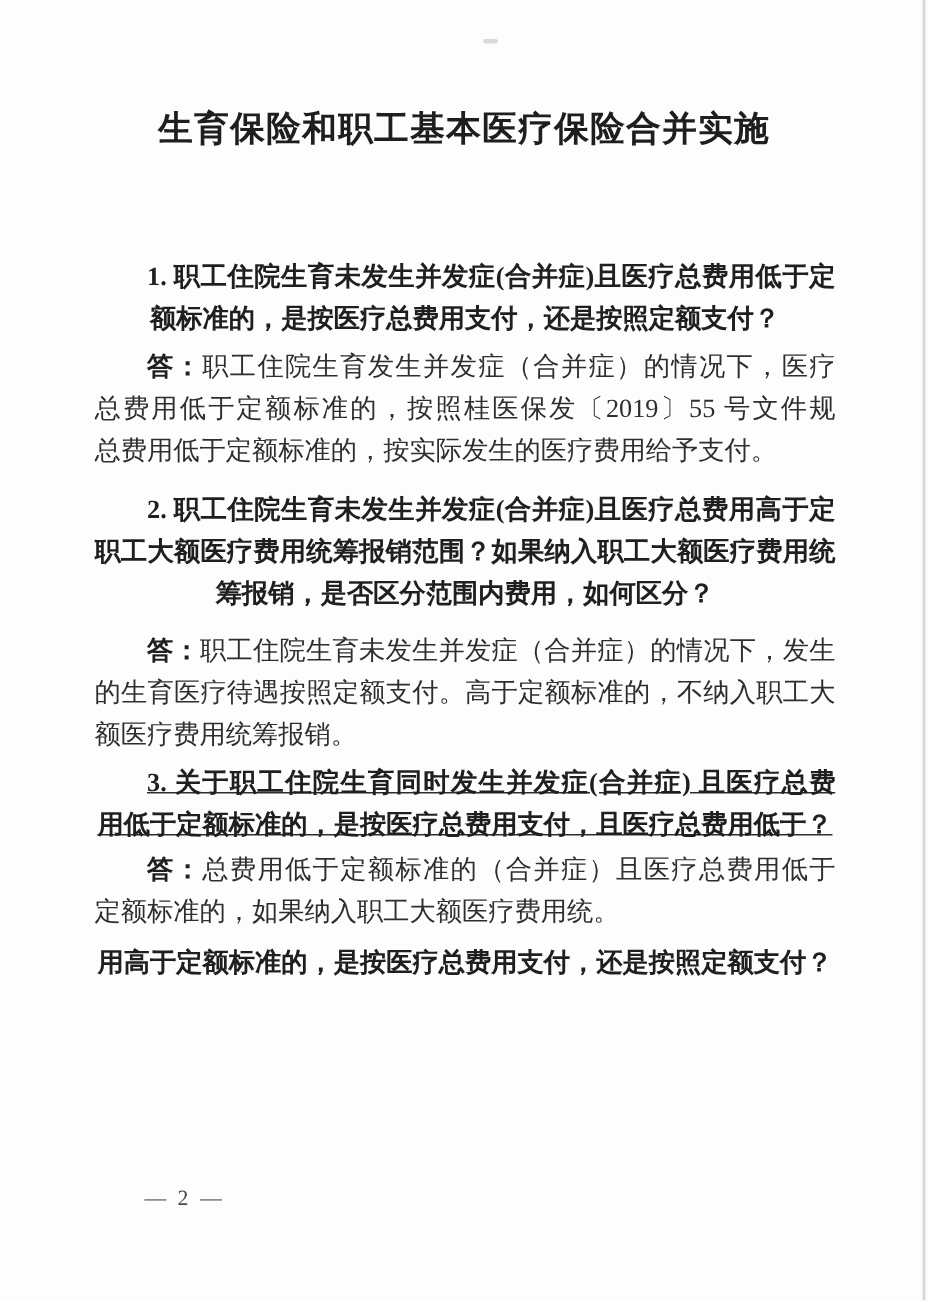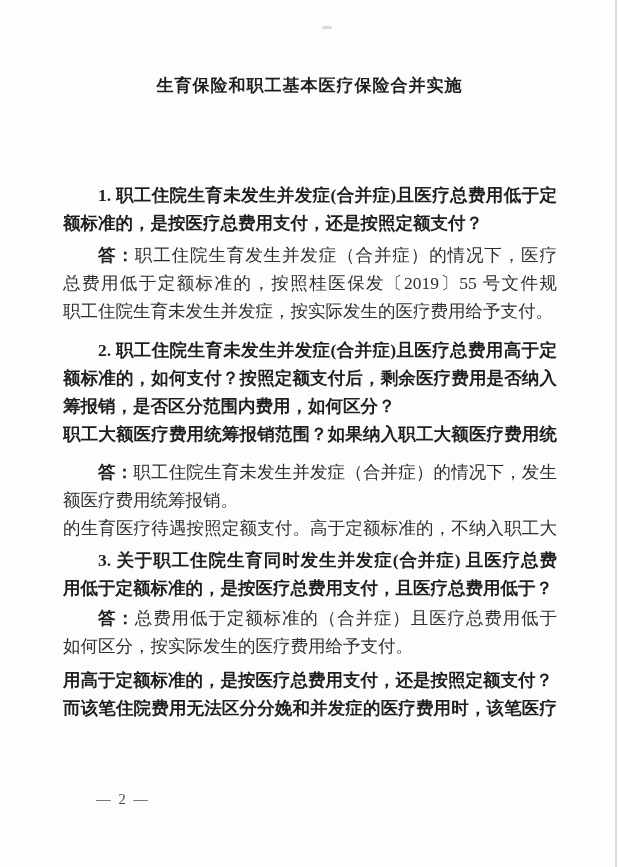--- a/index.html
+++ b/index.html
@@ -16,37 +16,37 @@
     position:absolute;top:0;right:2px;width:2px;height:867px;
     background:#cfcfcf;opacity:.8;
   }
   .scan-speck{
     position:absolute;left:322px;top:26px;width:10px;height:3px;
     background:#d9d9d9;border-radius:2px;
   }
   .title{
     position:absolute;top:69px;left:0;width:619px;
     text-align:center;font-weight:700;color:#1e1e1e;
-    font-size:17px;line-height:33px;letter-spacing:1px;
+    font-size:23px;line-height:33px;letter-spacing:1px;
   }
   .content{
     position:absolute;top:170px;left:63px;width:494px;
-    font-size:17.5px;color:#2e2e2e;margin-top:11px;
+    font-size:17.5px;color:#2e2e2e;
   }
   .para{margin:0;}
   .line{
     height:28px;line-height:28px;overflow:hidden;
     text-align:left;
   }
   .fill{
     text-align:justify;text-align-last:justify;
     text-justify:inter-character;
   }
   .first{text-indent:2em;}
-  .q .line{font-weight:700;color:#1f1f1f;}
+  .q .line{font-weight:700;color:#1f1f1f;text-align:center;}
   .a .line{font-weight:400;}
   .ans-prefix{font-weight:700;color:#1f1f1f;}
   .page-num{
     position:absolute;top:789px;left:63px;width:120px;
     font-size:14.5px;color:#4a4a4a;letter-spacing:2px;
     text-align:center;line-height:20px;
   }
 </style>
 </head>
 <body>
@@ -63,48 +63,46 @@
   <div class="content">
 
     <div class="para q">
       <div class="line fill first">1. 职工住院生育未发生并发症(合并症)且医疗总费用低于定</div>
       <div class="line">额标准的，是按医疗总费用支付，还是按照定额支付？</div>
     </div>
 
     <div class="para a" style="margin-top:4px;">
       <div class="line fill first"><span class="ans-prefix">答：</span><span>职工住院生育发生并发症（合并症）的情况下，医疗</span></div>
       <div class="line fill">总费用低于定额标准的，按照桂医保发〔2019〕55 号文件规定：</div>
-      <div class="line">职工住院生育未发生并发症，按实际发生的医疗费用给予支付。</div>
+      <div class="line">总费用低于定额标准的，按实际发生的医疗费用给予支付。</div>
     </div>
 
     <div class="para q" style="margin-top:11px;">
       <div class="line fill first">2. 职工住院生育未发生并发症(合并症)且医疗总费用高于定</div>
-      <div class="line fill">额标准的，如何支付？按照定额支付后，剩余医疗费用是否纳入</div>
+      <div class="line fill">职工大额医疗费用统筹报销范围？如果纳入职工大额医疗费用统</div>
       <div class="line">筹报销，是否区分范围内费用，如何区分？</div>
-      <div class="line fill">职工大额医疗费用统筹报销范围？如果纳入职工大额医疗费用统</div>
     </div>
 
     <div class="para a" style="margin-top:10px;">
       <div class="line fill first"><span class="ans-prefix">答：</span><span>职工住院生育未发生并发症（合并症）的情况下，发生</span></div>
+      <div class="line fill">的生育医疗待遇按照定额支付。高于定额标准的，不纳入职工大</div>
       <div class="line">额医疗费用统筹报销。</div>
-      <div class="line fill">的生育医疗待遇按照定额支付。高于定额标准的，不纳入职工大</div>
     </div>
 
-    <div class="para q" style="margin-top:4px;">
+    <div class="para q" style="margin-top:4px;text-decoration:underline;">
       <div class="line fill first">3. 关于职工住院生育同时发生并发症(合并症) 且医疗总费</div>
       <div class="line">用低于定额标准的，是按医疗总费用支付，且医疗总费用低于？</div>
     </div>
 
     <div class="para a" style="margin-top:2px;">
       <div class="line fill first"><span class="ans-prefix">答：</span><span>总费用低于定额标准的（合并症）且医疗总费用低于</span></div>
-      <div class="line">如何区分，按实际发生的医疗费用给予支付。</div>
+      <div class="line">定额标准的，如果纳入职工大额医疗费用统。</div>
     </div>
 
     <div class="para q" style="margin-top:6px;">
       <div class="line">用高于定额标准的，是按医疗总费用支付，还是按照定额支付？</div>
-      <div class="line fill">而该笔住院费用无法区分分娩和并发症的医疗费用时，该笔医疗</div>
     </div>
 
   </div>
 
   <div class="page-num">— 2 —</div>
 
 </div>
 
 </body></html>

